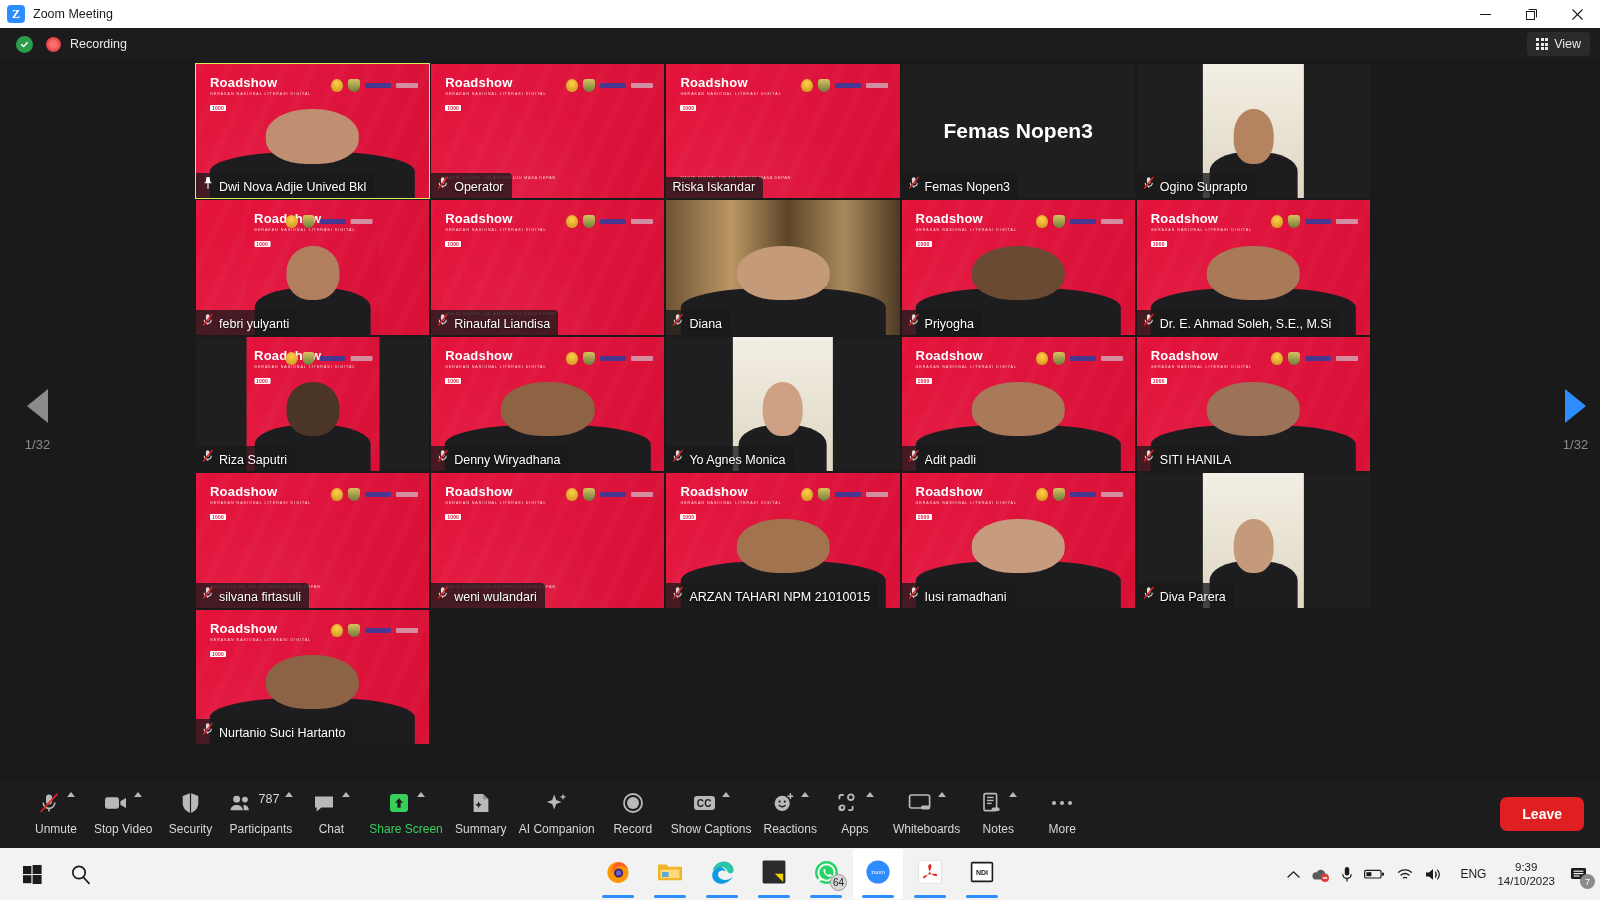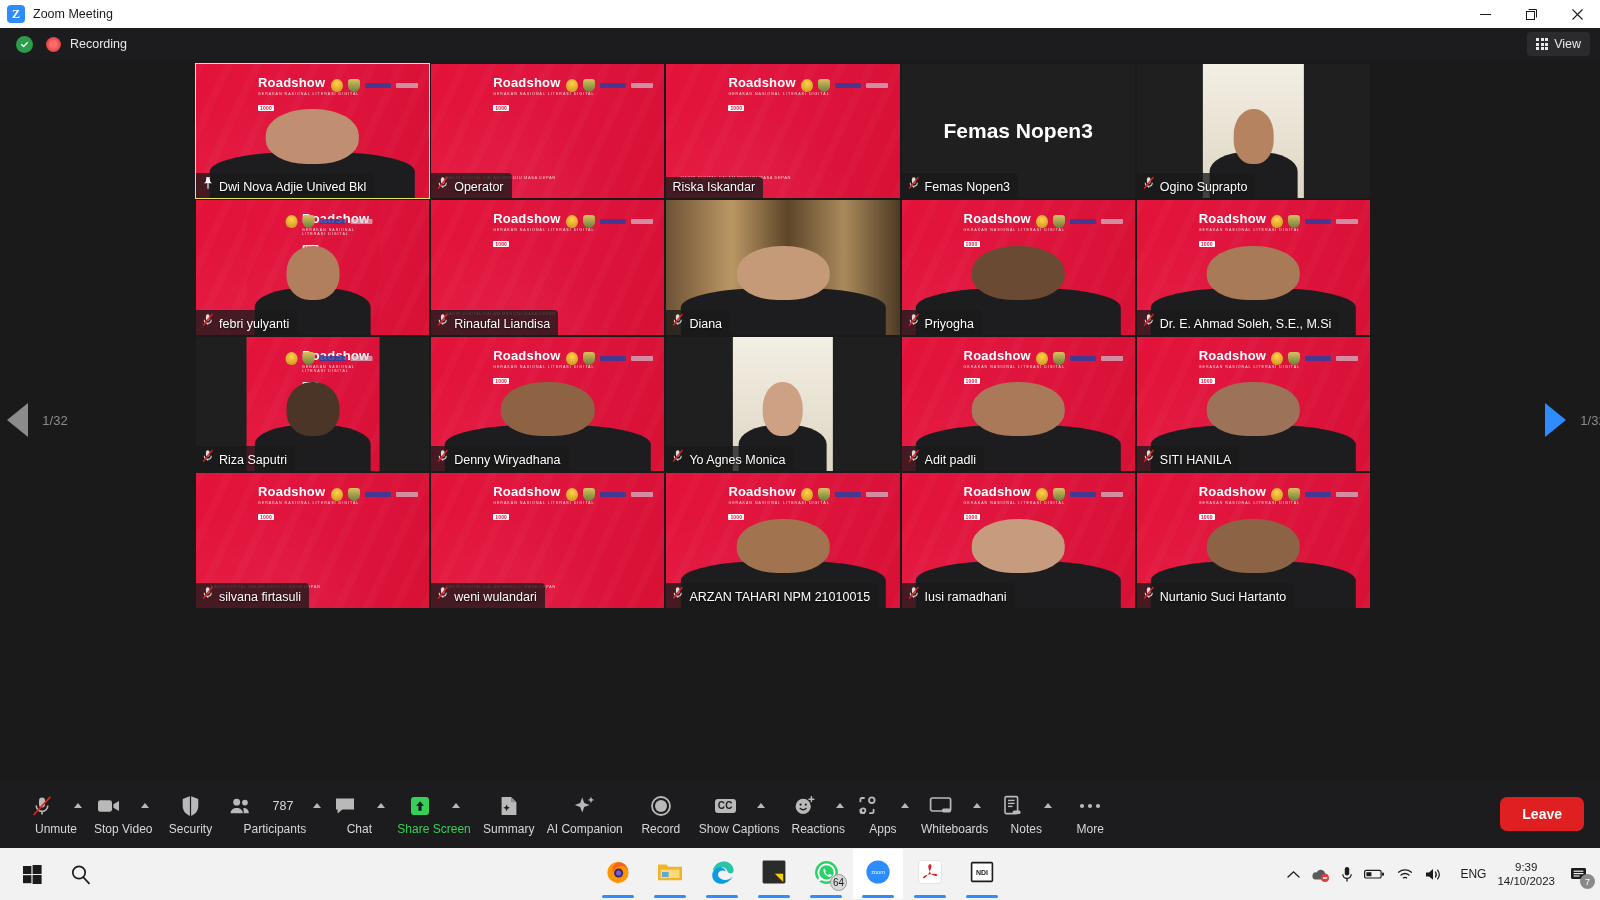--- a/index.html
+++ b/index.html
@@ -51,21 +51,21 @@
   }
   .grid-icon { display: grid; grid-template-columns: repeat(3,3px); gap: 1.5px; }
   .grid-icon i { width: 3px; height: 3px; background: #e9e9e9; display:block; }
 
   
   .stage {
     position: relative; height: 720px; background: #1a1a1a;
   }
   .nav-arrow {
     position: absolute; top: 0; bottom: 0; width: 62px;
-    display: flex; flex-direction: row; align-items: center; justify-content: center;
+    display: flex; flex-direction: column; align-items: center; justify-content: center;
     gap: 14px; cursor: pointer; user-select: none; padding-left: 13px;
   }
   .nav-left { left: 0; }
   .nav-right { right: 0; }
   .tri-l { width:0;height:0;border-top:17px solid transparent;border-bottom:17px solid transparent;border-right:21px solid #8b8b8b; }
   .tri-r { width:0;height:0;border-top:17px solid transparent;border-bottom:17px solid transparent;border-left:21px solid #2D8CFF; }
   .nav-count { color:#8b8b8b; font-size:13px; }
   .nav-right .nav-count { color:#8b8b8b; }
 
   .grid {
@@ -107,21 +107,21 @@
   .person {
     position:absolute; left:50%; transform:translateX(-50%);
     bottom:0;
   }
   .head { border-radius:48% 48% 44% 44%; }
   .body { position:absolute; left:50%; transform:translateX(-50%); bottom:0; border-radius:42% 42% 0 0; }
 
   
   .banner-top {
     position:absolute; left:6%; top:9%; display:flex; align-items:flex-start;
-    color:#fff; letter-spacing:.2px;margin-left:48px;
+    color:#fff; letter-spacing:.2px;
   }
   .rs-word { font-size: 13px; font-weight: bold; line-height:1; }
   .rs-sub { font-size:3.6px; letter-spacing:1px; color:#ffd9d9; margin-top:3px; display:block; }
   .rs-1000 {
     display:inline-block; background:#fff; color:#e4123a; font-size:5px; font-weight:bold;
     padding:0 2px; border-radius:1px; margin-top:2px;
   }
   .crests { position:absolute; right:5%; top:11%; display:flex; align-items:center; gap:5px; }
   .crest { width:12px; height:13px; border-radius:50% 50% 46% 46%; }
   .crest.gold { background: radial-gradient(circle at 50% 35%, #ffd24a, #c98b15); }
@@ -155,21 +155,21 @@
   
   .toolbar {
     height: 68px; background: #1c1c1e; display:flex; align-items:center;
     position: relative; padding: 0 14px;
   }
   .tb-items { display:flex; align-items:center; gap: 0; flex: 1; padding-left: 10px; }
   .tb-item {
     display:flex; flex-direction:column; align-items:center; justify-content:center;
     min-width: 64px; cursor:pointer; position:relative; padding: 2px 6px;
   }
-  .tb-row { display:flex; align-items:center; gap:20px; height:27px; }
+  .tb-row { display:flex; gap:6px; height:27px; }
   .tb-ico { width:24px; height:22px; display:flex; align-items:center; justify-content:center; }
   .tb-lbl { color:#d7d7d7; font-size:12px; margin-top:3px; white-space:nowrap; }
   .tb-lbl.green { color:#37d057; }
   .caret { width:0;height:0;border-left:4.5px solid transparent;border-right:4.5px solid transparent;border-bottom:5.5px solid #b9b9b9; cursor:pointer; }
   .count-badge { color:#d7d7d7; font-size:12.5px; }
   .cc-box {
     border-radius:3px; background:#b9b9b9; color:#1c1c1e; font-size:10px; font-weight:bold;
     padding:1.5px 3px; letter-spacing:.3px;
   }
   .leave-btn {
@@ -757,20 +757,39 @@
       <div class="head" style="position:absolute;left:50%;transform:translateX(-50%);top:8%;width:40%;height:56%;background:#c79b7e;"></div>
     </div>
         <div class="plate">
       <span><svg class="mic-muted" viewBox="0 0 14 16">
               <rect x="4.6" y="1.4" width="4.2" height="7.4" rx="2.1" fill="#dcdcdc"></rect>
               <path d="M2.6 7.6a4.1 4.1 0 0 0 8.2 0" fill="none" stroke="#dcdcdc" stroke-width="1.2"></path>
               <line x1="6.7" y1="11.6" x2="6.7" y2="13.6" stroke="#dcdcdc" stroke-width="1.2"></line>
               <line x1="1.4" y1="14.4" x2="12.2" y2="1" stroke="#e02020" stroke-width="1.5"></line>
             </svg></span>
       <span class="nm">Iusi ramadhani</span>
+    </div>
+      </div>
+      <div class="tile">
+        <div class="bg-dark"></div>
+        <div class="portrait">
+          <div class="bg-cream"></div>
+          <div class="person" style="width:100%;height:72%;">
+      <div class="body" style="width:88%;height:48%;background:#1d1d20;"></div>
+      <div class="head" style="position:absolute;left:50%;transform:translateX(-50%);top:8%;width:40%;height:56%;background:#c59a7a;"></div>
+    </div>
+        </div>
+        <div class="plate">
+      <span><svg class="mic-muted" viewBox="0 0 14 16">
+              <rect x="4.6" y="1.4" width="4.2" height="7.4" rx="2.1" fill="#dcdcdc"></rect>
+              <path d="M2.6 7.6a4.1 4.1 0 0 0 8.2 0" fill="none" stroke="#dcdcdc" stroke-width="1.2"></path>
+              <line x1="6.7" y1="11.6" x2="6.7" y2="13.6" stroke="#dcdcdc" stroke-width="1.2"></line>
+              <line x1="1.4" y1="14.4" x2="12.2" y2="1" stroke="#e02020" stroke-width="1.5"></line>
+            </svg></span>
+      <span class="nm">Diva Parera</span>
     </div>
       </div>
       <div class="tile">
         <div class="bg-banner"></div>
         <div class="banner-top">
       <div>
         <div class="rs-word">Roadshow</div>
         <span class="rs-sub">GERAKAN NASIONAL LITERASI DIGITAL</span>
         <span class="rs-1000">1000</span>
       </div>

